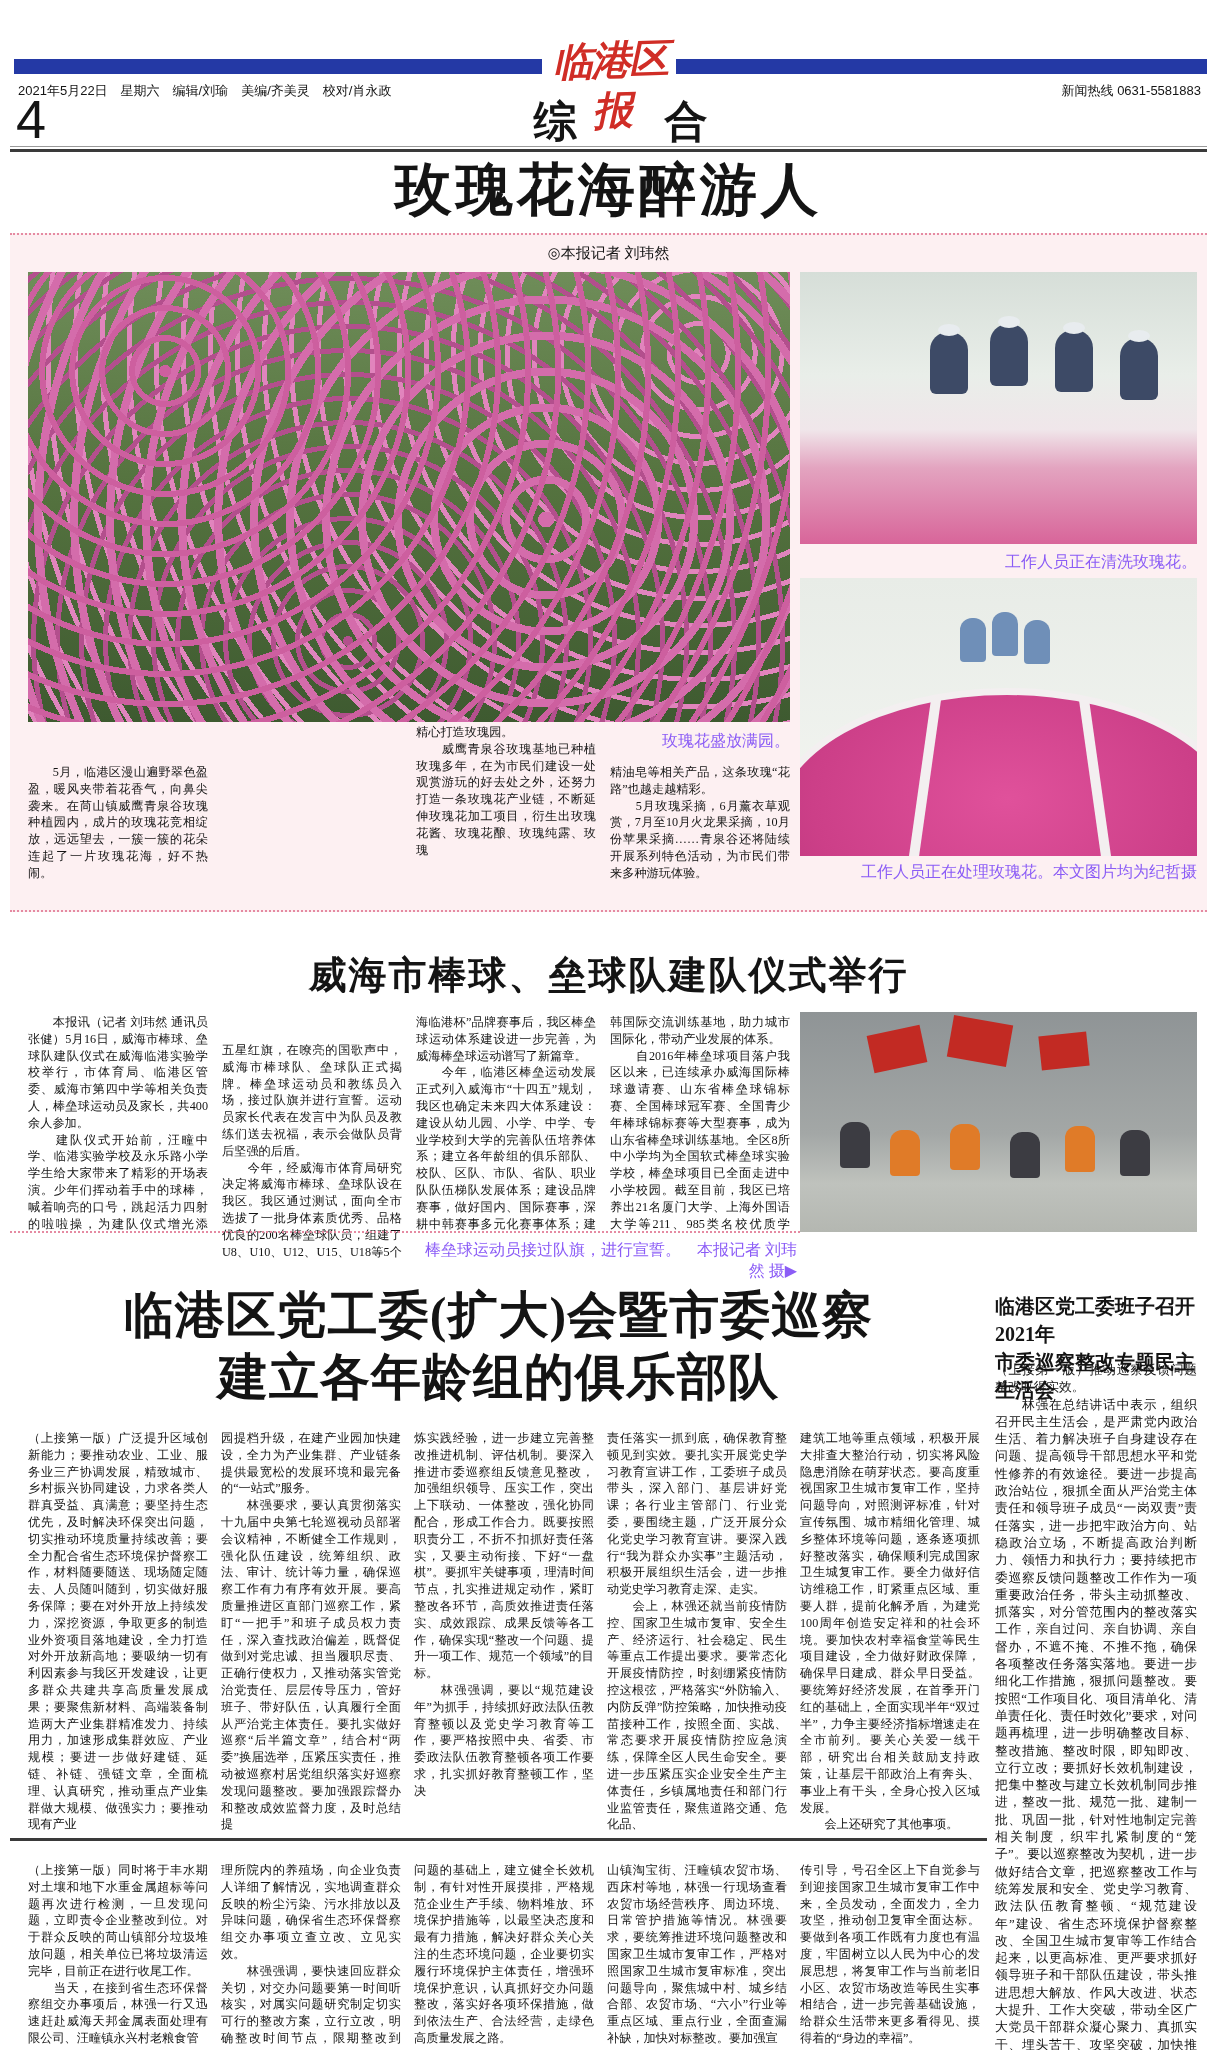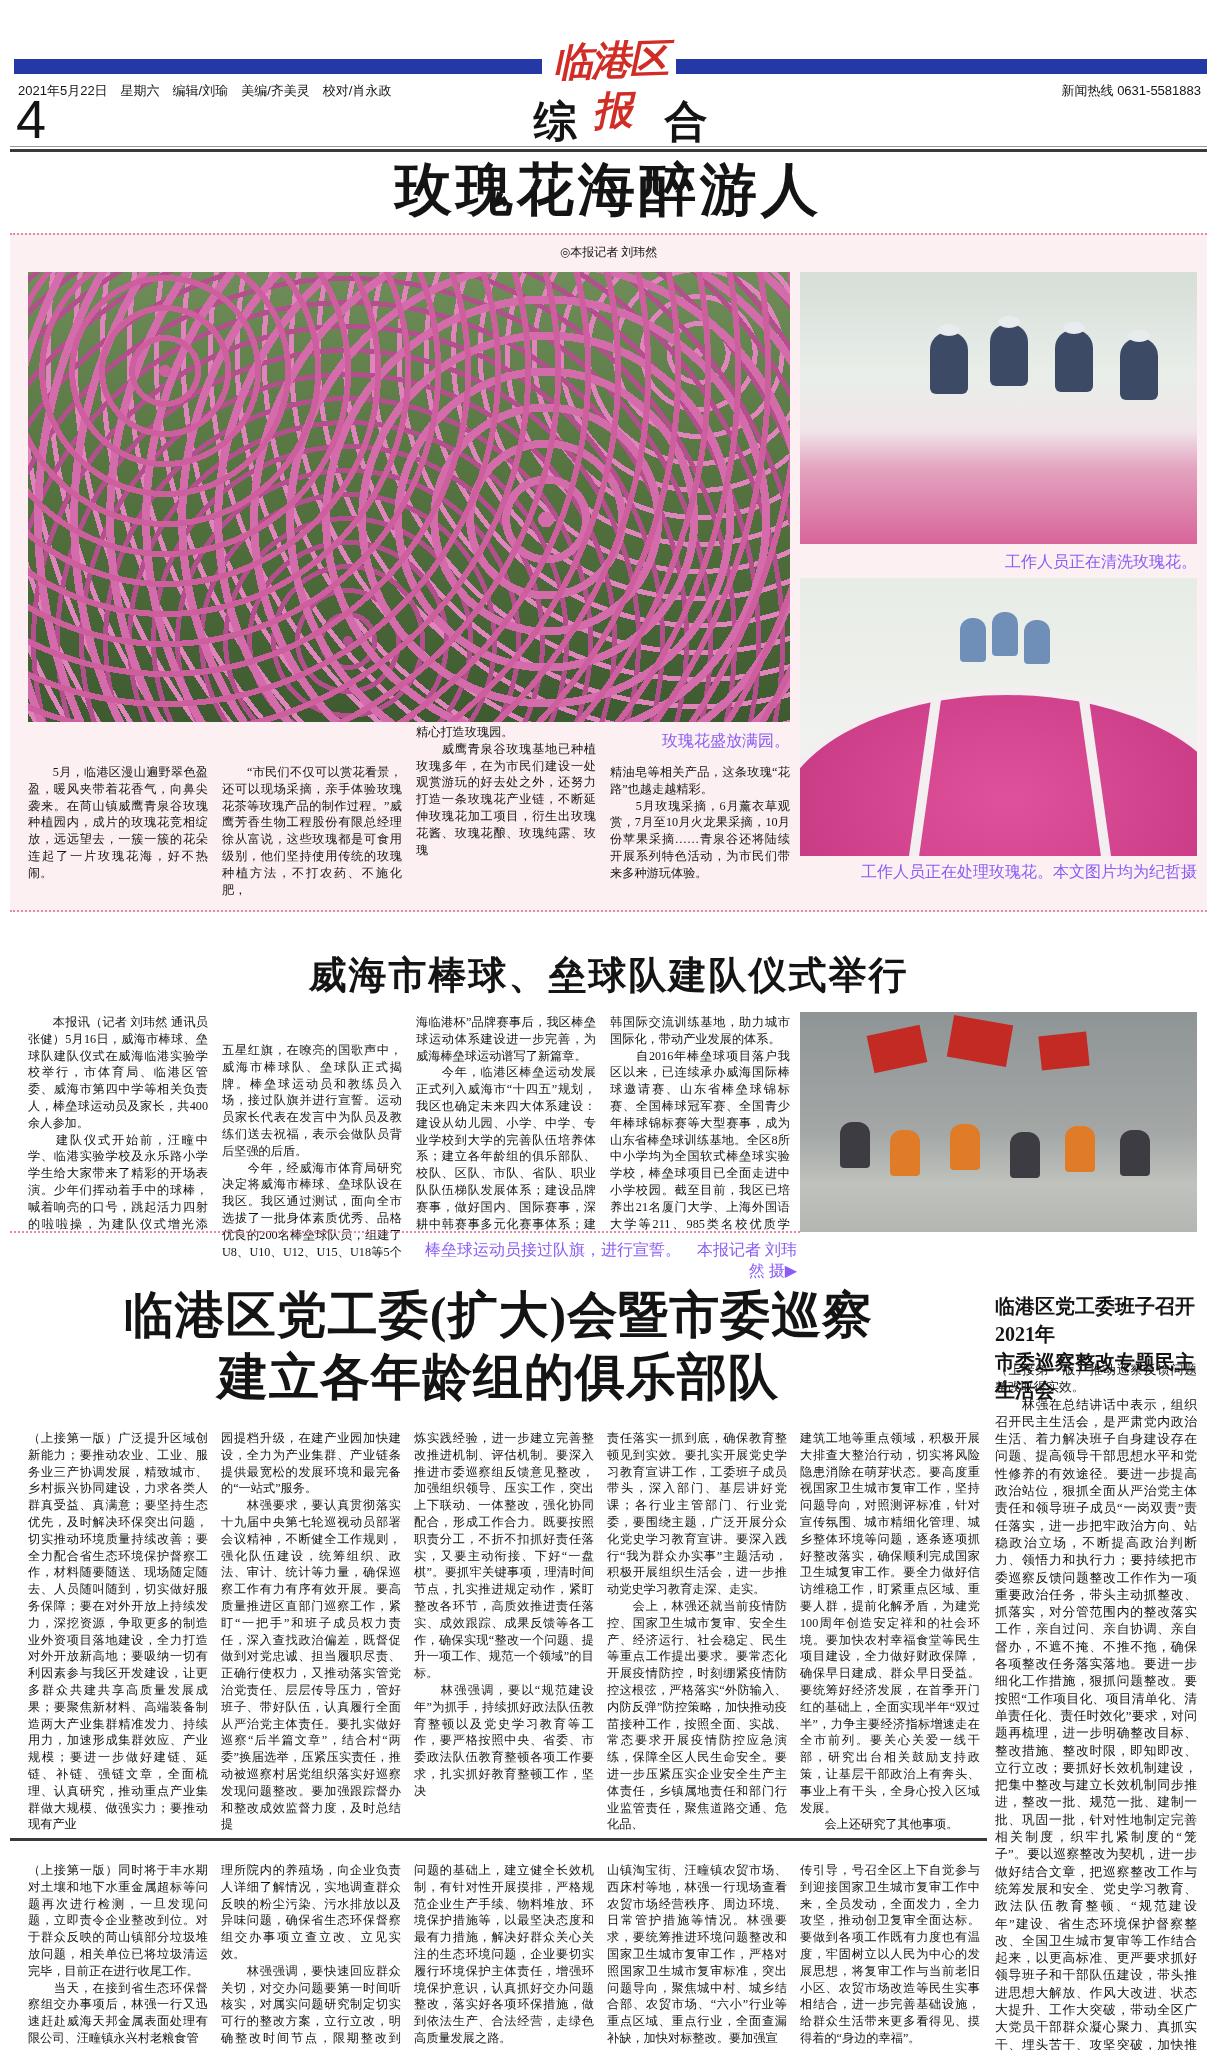--- a/index.html
+++ b/index.html
@@ -15,21 +15,21 @@
           font-family:"Liberation Sans","DejaVu Sans",sans-serif;}
   .section-title{position:absolute;top:98px;left:0;width:1217px;text-align:center;font-size:43px;
                  font-weight:bold;letter-spacing:38px;text-indent:38px;line-height:46px;font-family:"Liberation Sans","DejaVu Sans",sans-serif;margin-left:12px;}
   .rule-thin{position:absolute;left:10px;width:1197px;height:1px;background:#9a9a9a;}
   .rule-thick{position:absolute;left:10px;width:1197px;height:3px;background:#3a3a3a;}
   
   .pink-panel{position:absolute;left:10px;top:233px;width:1197px;height:675px;background:#fdf0f2;
               border-top:2px dotted #e58aa2;border-bottom:2px dotted #e58aa2;}
   .a1-title{position:absolute;top:158px;left:0;width:1217px;text-align:center;font-size:57px;
             font-weight:900;letter-spacing:4px;line-height:64px;}
-  .a1-byline{position:absolute;top:244px;left:0;width:1217px;text-align:center;font-size:12px;}
+  .a1-byline{position:absolute;top:244px;left:0;width:1217px;text-align:center;font-size:15px;}
   .caption{position:absolute;font-size:16px;color:#8b5cf6;}
   .col{position:absolute;width:180px;font-size:12.2px;line-height:16.8px;text-align:justify;
        white-space:pre-wrap;overflow:hidden;}
   
   .ph{position:absolute;overflow:hidden;}
   .ph-field{left:28px;top:272px;width:762px;height:450px;background-color:#49653a;
     background-image:
       repeating-radial-gradient(circle at 18% 22%, #cd5f9f 0 6px, transparent 6px 30px),
       repeating-radial-gradient(circle at 68% 55%, #d46cab 0 8px, transparent 8px 36px),
       repeating-radial-gradient(circle at 42% 82%, #b34f8d 0 5px, transparent 5px 24px),
@@ -103,21 +103,20 @@
     <div class="vat"></div>
     <div class="vat-line" style="left:120px;"></div>
     <div class="vat-line" style="left:290px;transform:rotate(-8deg);"></div>
     <div class="figure-blue" style="left:160px;top:40px;"></div>
     <div class="figure-blue" style="left:192px;top:34px;"></div>
     <div class="figure-blue" style="left:224px;top:42px;"></div>
   </div>
   <div class="caption" style="left:800px;top:862px;width:397px;text-align:right;">工作人员正在处理玫瑰花。本文图片均为纪哲摄</div>
 
   <div class="col" style="left:28px;top:764px;height:138px;">　　5月，临港区漫山遍野翠色盈盈，暖风夹带着花香气，向鼻尖袭来。在苘山镇威鹰青泉谷玫瑰种植园内，成片的玫瑰花竞相绽放，远远望去，一簇一簇的花朵连起了一片玫瑰花海，好不热闹。</div>
-  <div class="col" style="left:222px;top:764px;height:138px;">　　“市民们不仅可以赏花看景，还可以现场采摘，亲手体验玫瑰花茶等玫瑰产品的制作过程。”威鹰芳香生物工程股份有限总经理徐从富说，这些玫瑰都是可食用级别，他们坚持使用传统的玫瑰种植方法，不打农药、不施化肥，</div>
   <div class="col" style="left:416px;top:724px;height:138px;">精心打造玫瑰园。
 　　威鹰青泉谷玫瑰基地已种植玫瑰多年，在为市民们建设一处观赏游玩的好去处之外，还努力打造一条玫瑰花产业链，不断延伸玫瑰花加工项目，衍生出玫瑰花酱、玫瑰花酿、玫瑰纯露、玫瑰</div>
   <div class="col" style="left:610px;top:764px;height:138px;">精油皂等相关产品，这条玫瑰“花路”也越走越精彩。
 　　5月玫瑰采摘，6月薰衣草观赏，7月至10月火龙果采摘，10月份苹果采摘……青泉谷还将陆续开展系列特色活动，为市民们带来多种游玩体验。</div>
 
   <div class="a2-title">威海市棒球、垒球队建队仪式举行</div>
 
   <div class="col" style="left:28px;top:1014px;height:216px;">　　本报讯（记者 刘玮然 通讯员张健）5月16日，威海市棒球、垒球队建队仪式在威海临港实验学校举行，市体育局、临港区管委、威海市第四中学等相关负责人，棒垒球运动员及家长，共400余人参加。
 　　建队仪式开始前，汪疃中学、临港实验学校及永乐路小学学生给大家带来了精彩的开场表演。少年们挥动着手中的球棒，喊着响亮的口号，跳起活力四射的啦啦操，为建队仪式增光添彩。
 　　随后，队员们纷纷脱帽注视着</div>

